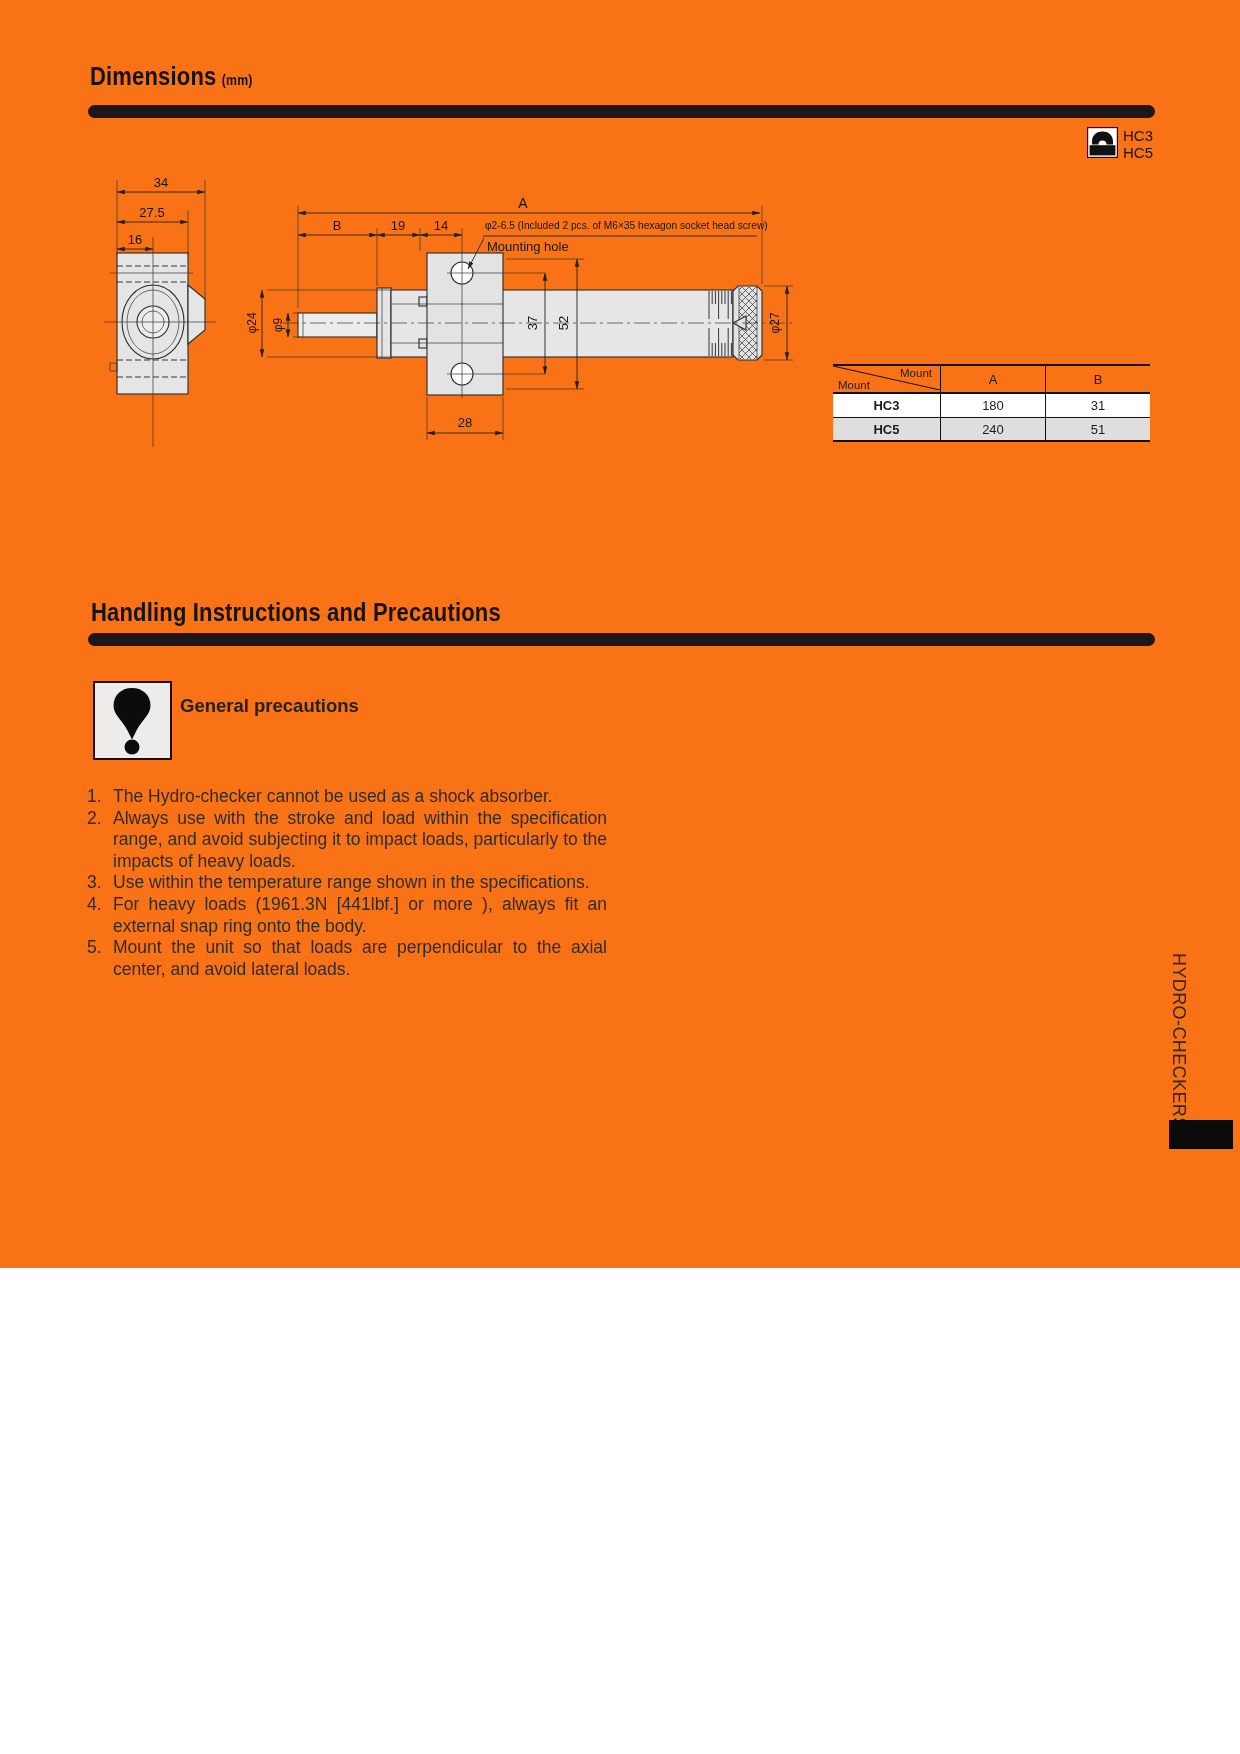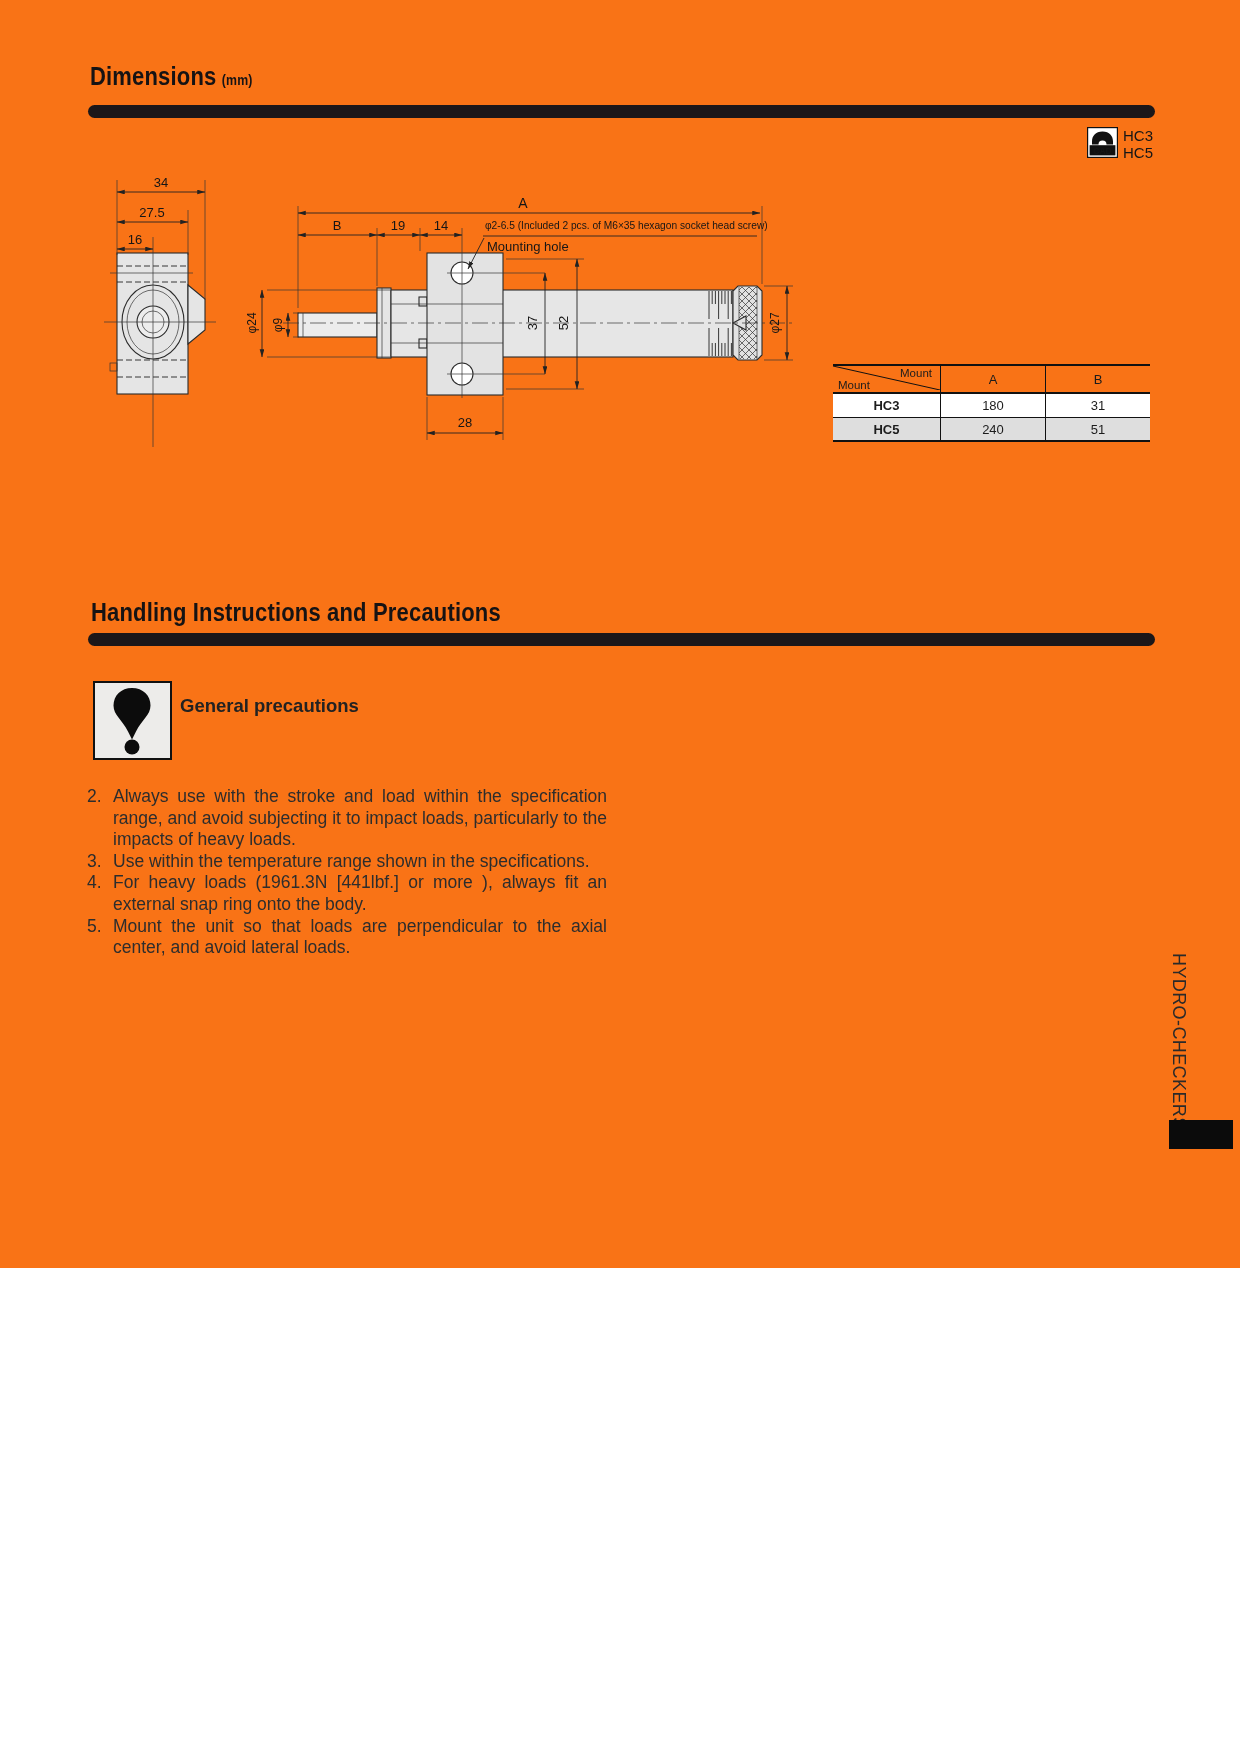--- a/index.html
+++ b/index.html
@@ -229,20 +229,21 @@
 
   <div class="gicon">
     <svg width="74" height="74" viewBox="0 0 74 74">
       <path d="M37 5 C26 5 18.5 12.5 18.5 22.5 C18.5 32 27 36.5 33 48.5 L37 56.5 L41 48.5 C47 36.5 55.5 32 55.5 22.5 C55.5 12.5 48 5 37 5 Z" fill="#0c0c0c"></path>
       <circle cx="37" cy="64" r="7.5" fill="#0c0c0c"></circle>
     </svg>
   </div>
   <div class="gptitle">General precautions</div>
 
   <div class="plist">
+    <div class="pitem"><span class="n">1.</span><span>The Hydro-checker cannot be used as a shock absorber.</span></div>
     <div class="pitem"><span class="n">2.</span><span>Always use with the stroke and load within the specification range, and avoid subjecting it to impact loads, particularly to the impacts of heavy loads.</span></div>
     <div class="pitem"><span class="n">3.</span><span>Use within the temperature range shown in the specifications.</span></div>
     <div class="pitem"><span class="n">4.</span><span>For heavy loads (1961.3N [441lbf.] or more ), always fit an external snap ring onto the body.</span></div>
     <div class="pitem"><span class="n">5.</span><span>Mount the unit so that loads are perpendicular to the axial center, and avoid lateral loads.</span></div>
   </div>
 
   <div class="vlabel">HYDRO-CHECKERS</div>
   <div class="tab"></div>
 
   <div class="pageno">384</div>

